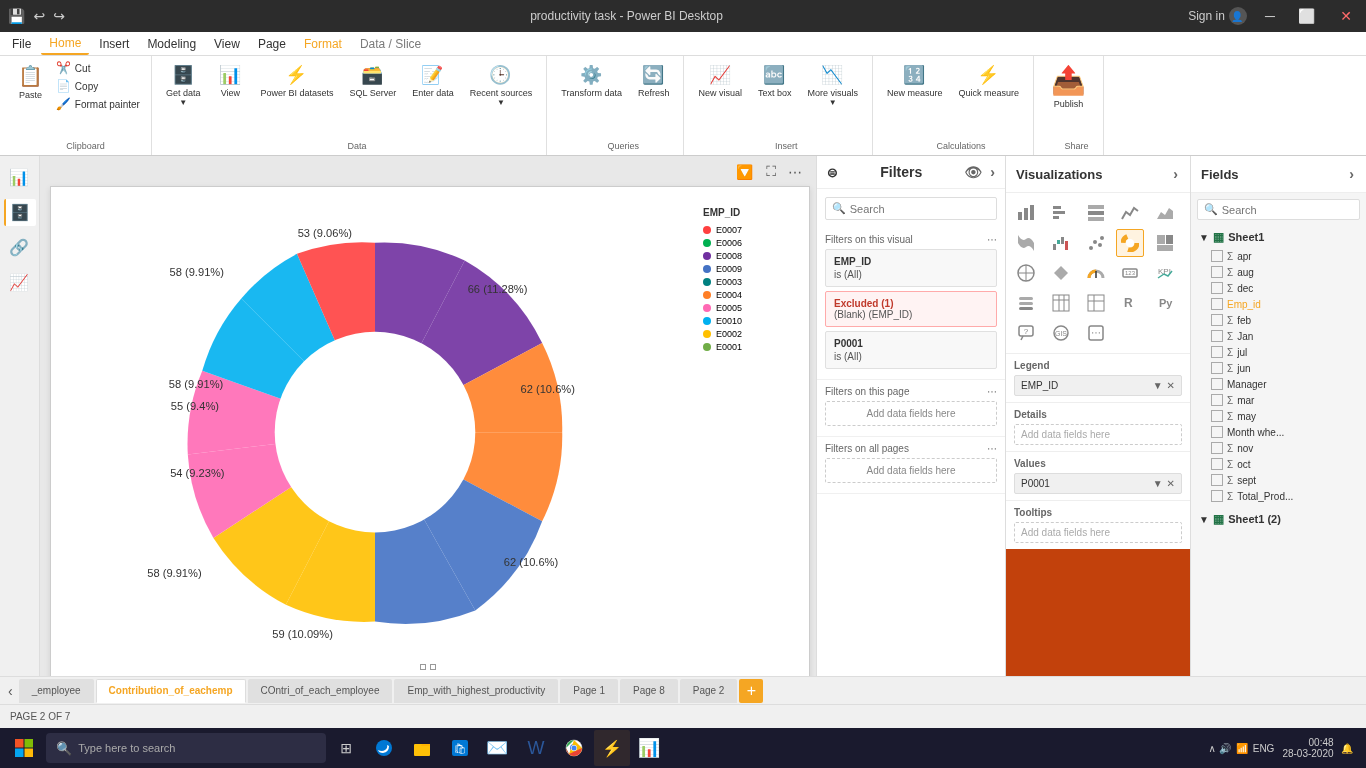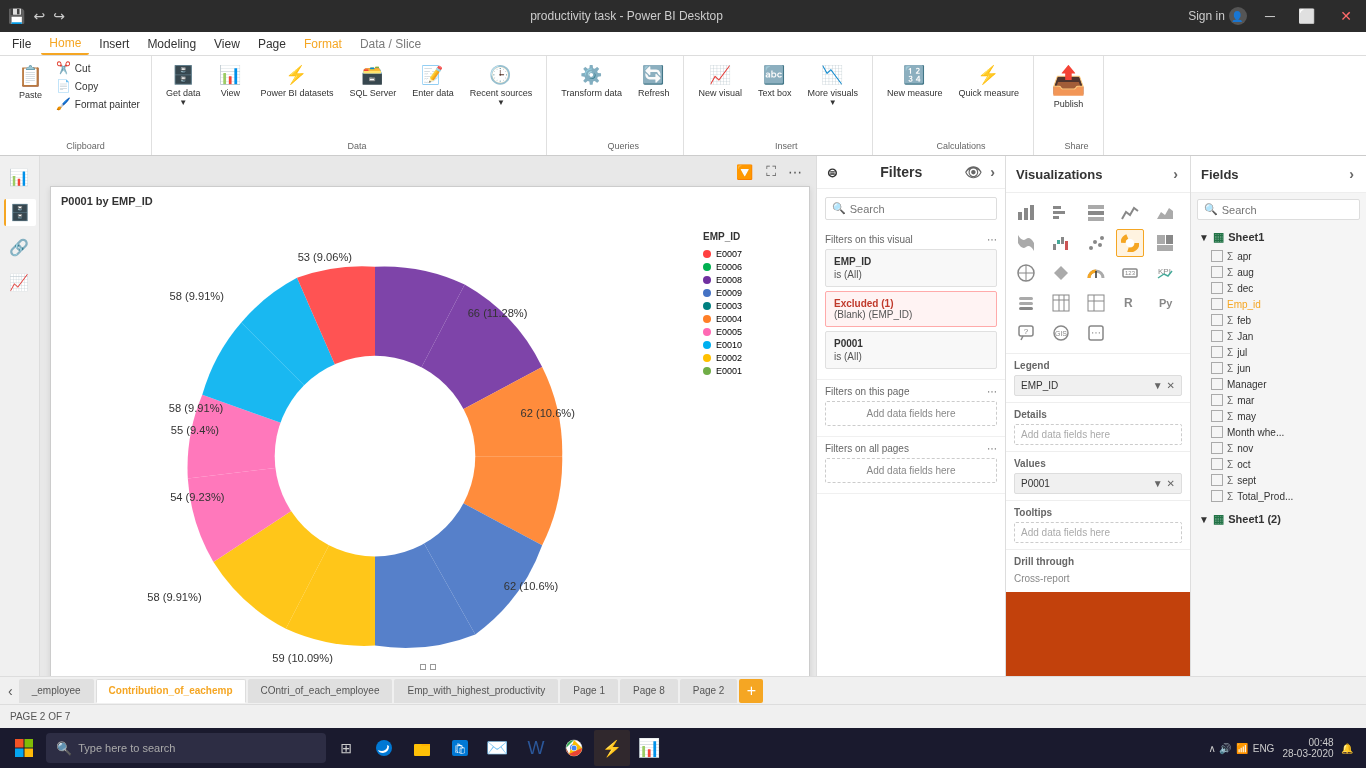--- a/index.html
+++ b/index.html
@@ -582,21 +582,20 @@
 
   <div class="canvas-area">
 
     <div class="canvas-toolbar">
       <span class="canvas-toolbar-btn">🔽</span>
       <span class="canvas-toolbar-btn">⛶</span>
       <span class="canvas-toolbar-btn">⋯</span>
     </div>
 
     <div class="canvas-page">
-      <div class="chart-title">P0001 by EMP_ID</div>
       <div class="donut-container">
 
         <svg class="donut-svg" viewBox="0 0 480 420" xmlns="http://www.w3.org/2000/svg">
 
           <path d="M240,220 L240,50 A170,170 0 0,1 320.5,66 Z" fill="#7030a0" opacity="0.9"></path>
           <path d="M240,220 L320.5,66 A170,170 0 0,1 390,140 Z" fill="#7030a0" opacity="0.9"></path>
 
           <path d="M240,220 L390,140 A170,170 0 0,1 408,220 Z" fill="#ff7f27" opacity="0.9"></path>
           <path d="M240,220 L408,220 A170,170 0 0,1 390,300 Z" fill="#ff7f27" opacity="0.9"></path>
 
@@ -920,24 +919,20 @@
           <span style="cursor:pointer; color:#666;">✕</span>
         </div>
       </div>
     </div>
 
     <div class="viz-section">
       <div class="viz-section-title">Tooltips</div>
       <div class="viz-field-box-placeholder">Add data fields here</div>
     </div>
 
-    <div class="viz-section">
-      <div class="viz-section-title">Drill through</div>
-      <div style="font-size:10px; color:#888; padding:2px 0;">Cross-report</div>
-    </div>
   </div>
 
   <div class="fields-panel">
     <div class="fields-header">
       <span>Fields</span>
       <span class="panel-arrow">›</span>
     </div>
 
     <div class="fields-search">
       <span style="font-size:11px; color:#888;">🔍</span>

